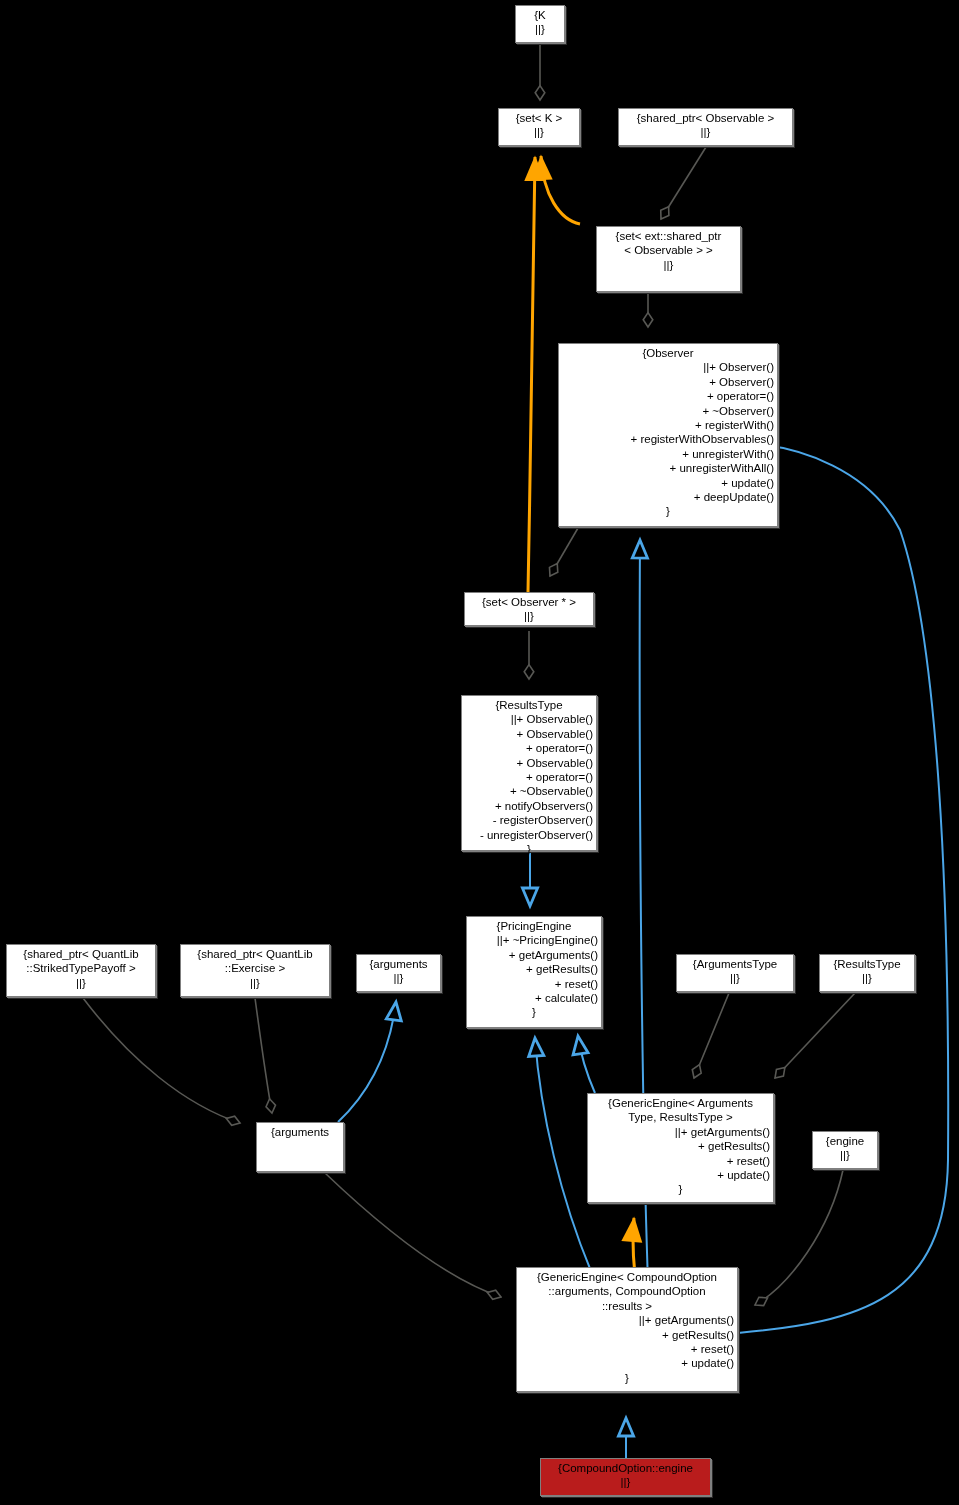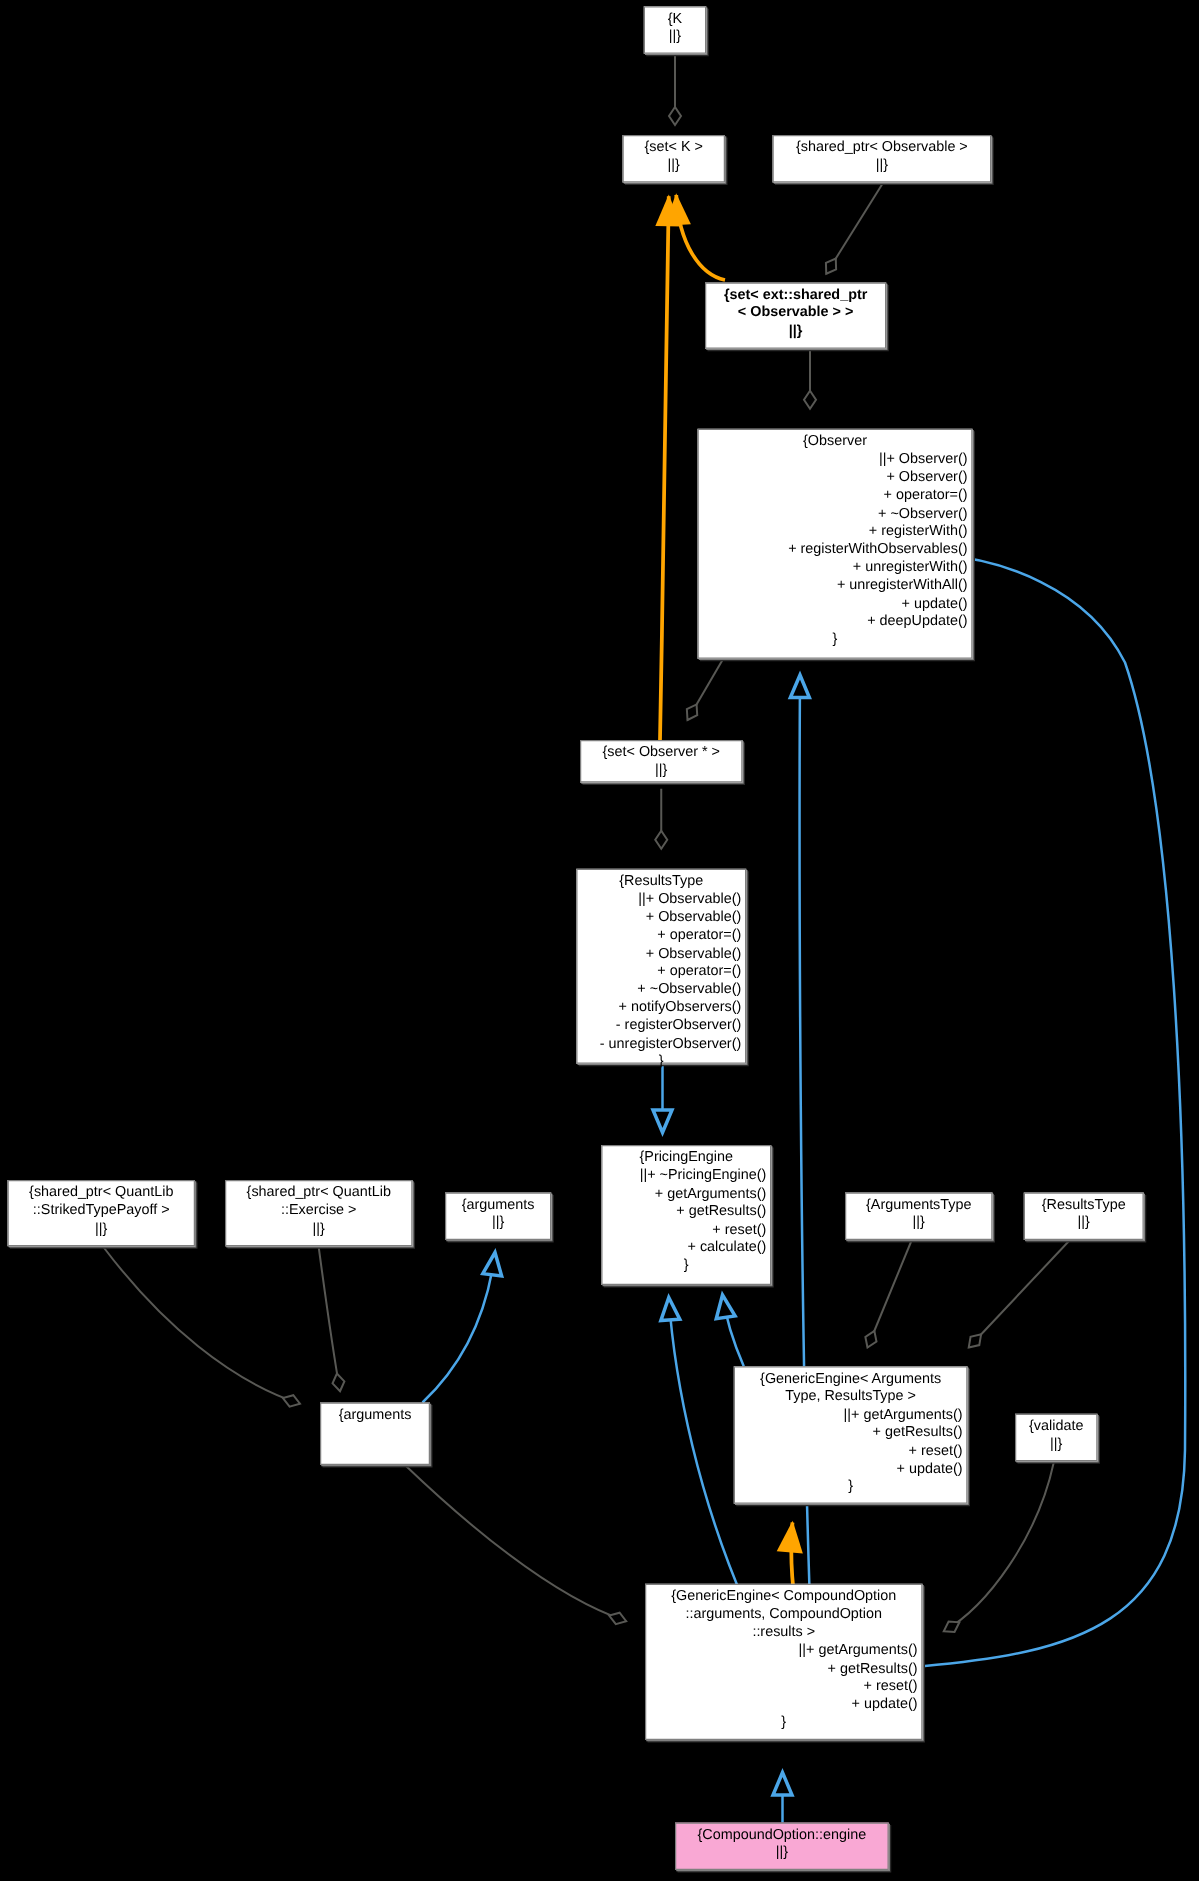--- a/index.html
+++ b/index.html
@@ -18,21 +18,21 @@
     border:1px solid #7f7f7f;
     box-shadow:1px 1px 0 0 #808080, 2px 2px 0 0 #2a2a2a;
     color:#000000;
     font-size:11.5px;
     line-height:14.4px;
     text-align:center;
     padding:2px 3px;
     white-space:pre;
     z-index:5;
   }
-  .node.gray{background:#f9a8d4;}
+  .node.gray{background:#b91c1c;}
   .node .title{display:block;}
   .node .members{display:block;text-align:right;}
   .node .close{display:block;text-align:center;}
   .node.centered .members{text-align:center;margin-top:41px;}
 </style>
 </head>
 <body>
 
 <div id="canvas">
 
@@ -89,21 +89,21 @@
 
     <path d="M843,1170 C830,1230 790,1285 755,1305" fill="none" stroke="#585854" stroke-width="1.6" marker-end="url(#m-hollow-diamond)"></path>
 
     <path d="M626,1458 L626,1418" fill="none" stroke="#4ba6e8" stroke-width="2" marker-end="url(#m-hollow-tri-blue)"></path>
   </svg>
 
   <div id="nodes">
       <div class="node centered" style="left: 515px; top: 5px; width: 50px; height: 38px;"><span class="title">{K</span><span class="close">||}</span></div>
       <div class="node centered" style="left: 498px; top: 108px; width: 82px; height: 38px;"><span class="title">{set&lt; K &gt;</span><span class="close">||}</span></div>
       <div class="node centered" style="left: 618px; top: 108px; width: 175px; height: 38px;"><span class="title">{shared_ptr&lt; Observable &gt;</span><span class="close">||}</span></div>
-      <div class="node centered" style="left: 564px; top: 226px; width: 145px; height: 53px; font-weight: bold;"><span class="title">{set&lt; ext::shared_ptr
+      <div class="node centered" style="left: 596px; top: 226px; width: 145px; height: 66px;"><span class="title">{set&lt; ext::shared_ptr
 &lt; Observable &gt; &gt;</span><span class="close">||}</span></div>
       <div class="node" style="left: 558px; top: 343px; width: 220px; height: 184px;"><span class="title">{Observer</span><span class="members">||+ Observer()
 + Observer()
 + operator=()
 + ~Observer()
 + registerWith()
 + registerWithObservables()
 + unregisterWith()
 + unregisterWithAll()
 + update()
@@ -111,39 +111,39 @@
       <div class="node centered" style="left: 464px; top: 592px; width: 130px; height: 34px;"><span class="title">{set&lt; Observer * &gt;</span><span class="close">||}</span></div>
       <div class="node" style="left: 461px; top: 695px; width: 136px; height: 156px;"><span class="title">{ResultsType</span><span class="members">||+ Observable()
 + Observable()
 + operator=()
 + Observable()
 + operator=()
 + ~Observable()
 + notifyObservers()
 - registerObserver()
 - unregisterObserver()</span><span class="close">}</span></div>
-      <div class="node" style="left: 466px; top: 916px; width: 136px; height: 112px; margin-left: 15px;"><span class="title">{PricingEngine</span><span class="members">||+ ~PricingEngine()
+      <div class="node" style="left: 466px; top: 916px; width: 136px; height: 112px;"><span class="title">{PricingEngine</span><span class="members">||+ ~PricingEngine()
 + getArguments()
 + getResults()
 + reset()
 + calculate()</span><span class="close">}</span></div>
       <div class="node centered" style="left: 6px; top: 944px; width: 150px; height: 53px;"><span class="title">{shared_ptr&lt; QuantLib
 ::StrikedTypePayoff &gt;</span><span class="close">||}</span></div>
       <div class="node centered" style="left: 180px; top: 944px; width: 150px; height: 53px;"><span class="title">{shared_ptr&lt; QuantLib
 ::Exercise &gt;</span><span class="close">||}</span></div>
       <div class="node centered" style="left: 356px; top: 954px; width: 85px; height: 38px;"><span class="title">{arguments</span><span class="close">||}</span></div>
       <div class="node centered" style="left: 676px; top: 954px; width: 118px; height: 38px;"><span class="title">{ArgumentsType</span><span class="close">||}</span></div>
       <div class="node centered" style="left: 819px; top: 954px; width: 96px; height: 38px;"><span class="title">{ResultsType</span><span class="close">||}</span></div>
       <div class="node" style="left: 570px; top: 1093px; width: 187px; height: 110px; margin-left: 17px;"><span class="title">{GenericEngine&lt; Arguments
 Type, ResultsType &gt;</span><span class="members">||+ getArguments()
 + getResults()
 + reset()
 + update()</span><span class="close">}</span></div>
       <div class="node centered" style="left: 256px; top: 1122px; width: 88px; height: 50px;"><span class="title">{arguments</span><span class="members">||+ validate()</span><span class="close">}</span></div>
-      <div class="node centered" style="left: 812px; top: 1131px; width: 66px; height: 38px;"><span class="title">{validate</span><span class="close">||}</span></div>
+      <div class="node centered" style="left: 812px; top: 1131px; width: 66px; height: 38px;"><span class="title">{engine</span><span class="close">||}</span></div>
       <div class="node" style="left: 516px; top: 1267px; width: 222px; height: 125px;"><span class="title">{GenericEngine&lt; CompoundOption
 ::arguments, CompoundOption
 ::results &gt;</span><span class="members">||+ getArguments()
 + getResults()
 + reset()
 + update()</span><span class="close">}</span></div>
       <div class="node gray centered" style="left: 540px; top: 1458px; width: 171px; height: 38px;"><span class="title">{CompoundOption::engine</span><span class="close">||}</span></div>
     </div>
 
 </div>

